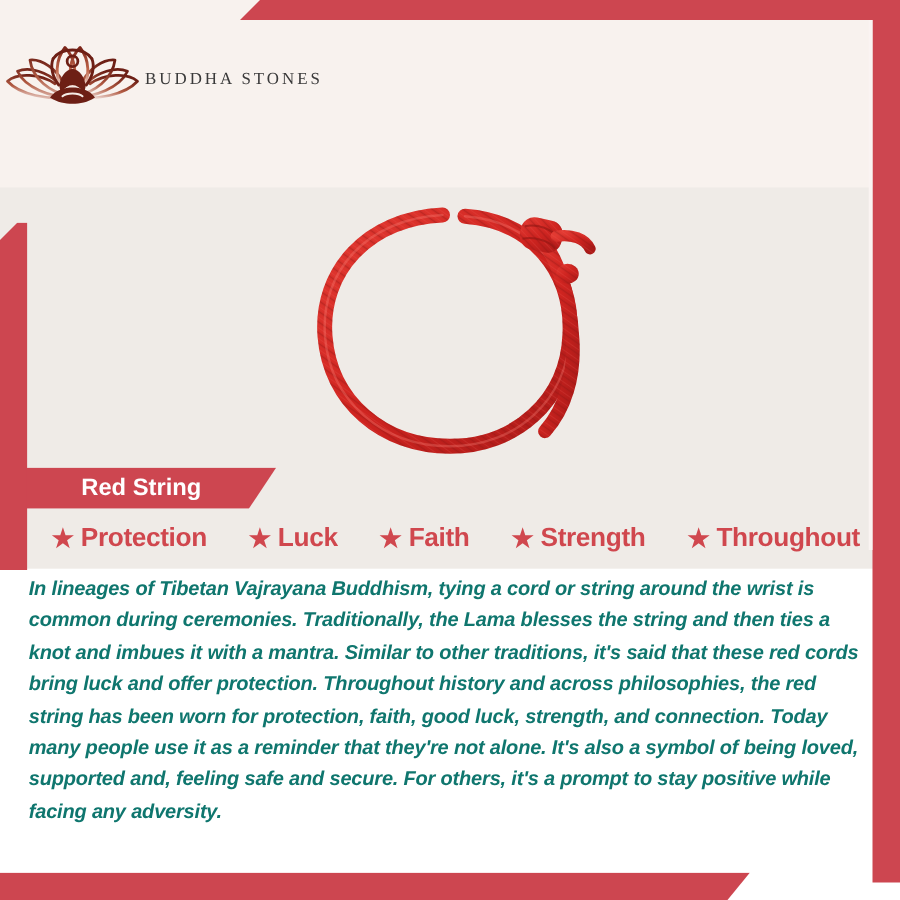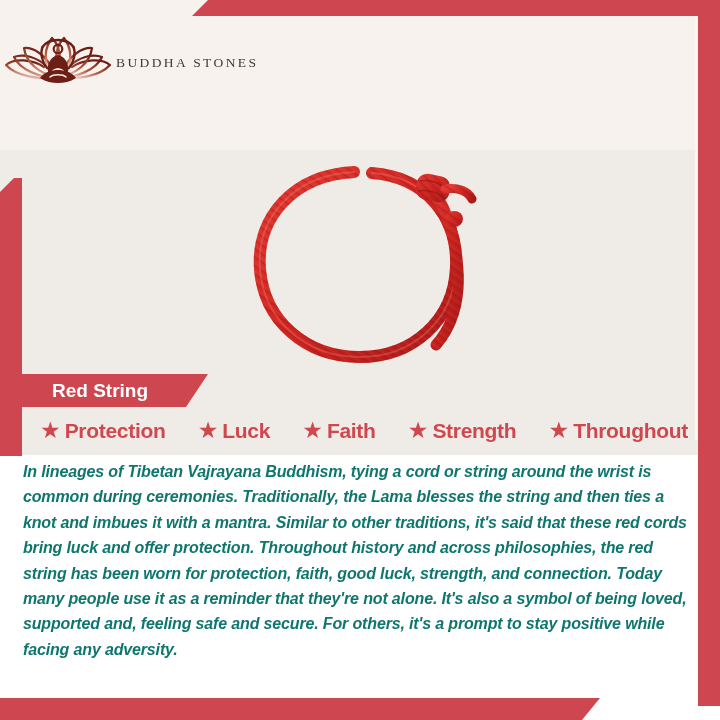--- a/index.html
+++ b/index.html
@@ -123,21 +123,21 @@
     display: flex;
     align-items: center;
     justify-content: center;
     overflow: hidden;
   }
   .photo svg { display: block; }
 
   
   .name-tag {
     position: absolute;
-    left: 8px; top: 374px;
+    left: 21px; top: 374px;
     height: 33px;
     min-width: 200px;
     background: #cd4650;
     clip-path: polygon(0 0, 100% 0, calc(100% - 22px) 100%, 0 100%);
     display: flex;
     align-items: center;
     box-sizing: border-box;
     padding: 0 34px 0 44px;
   }
   .name-tag-text {

